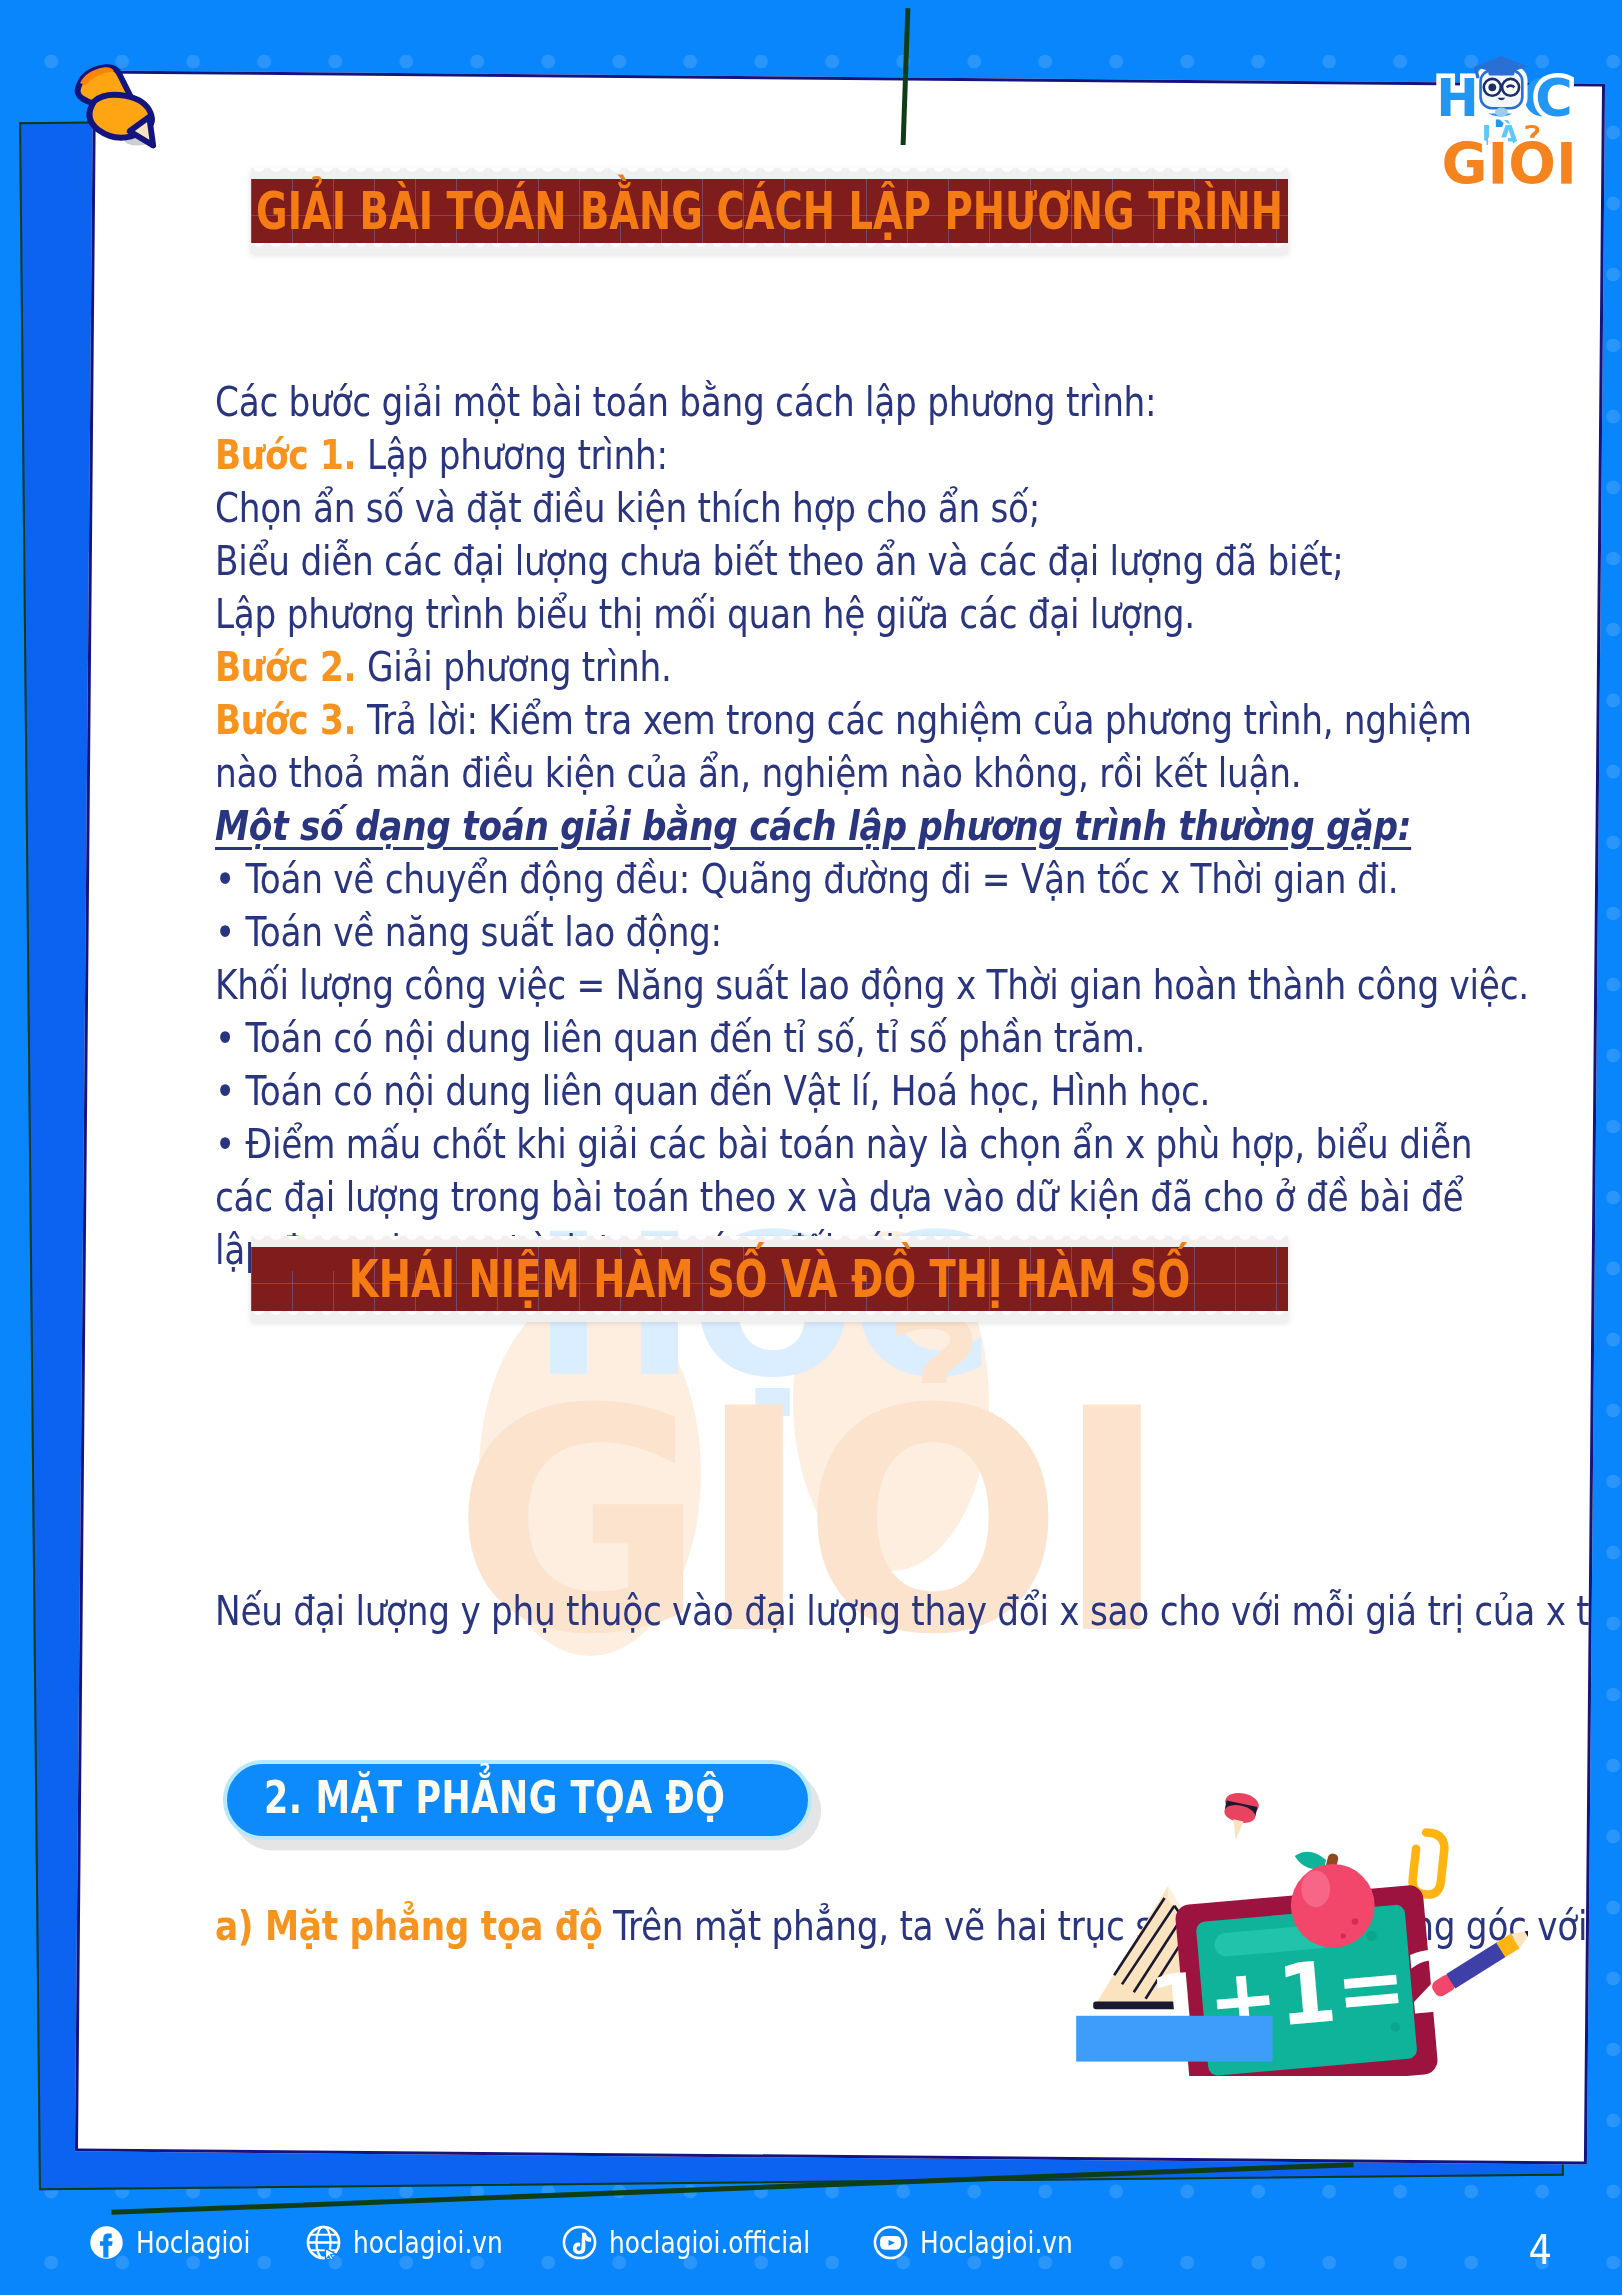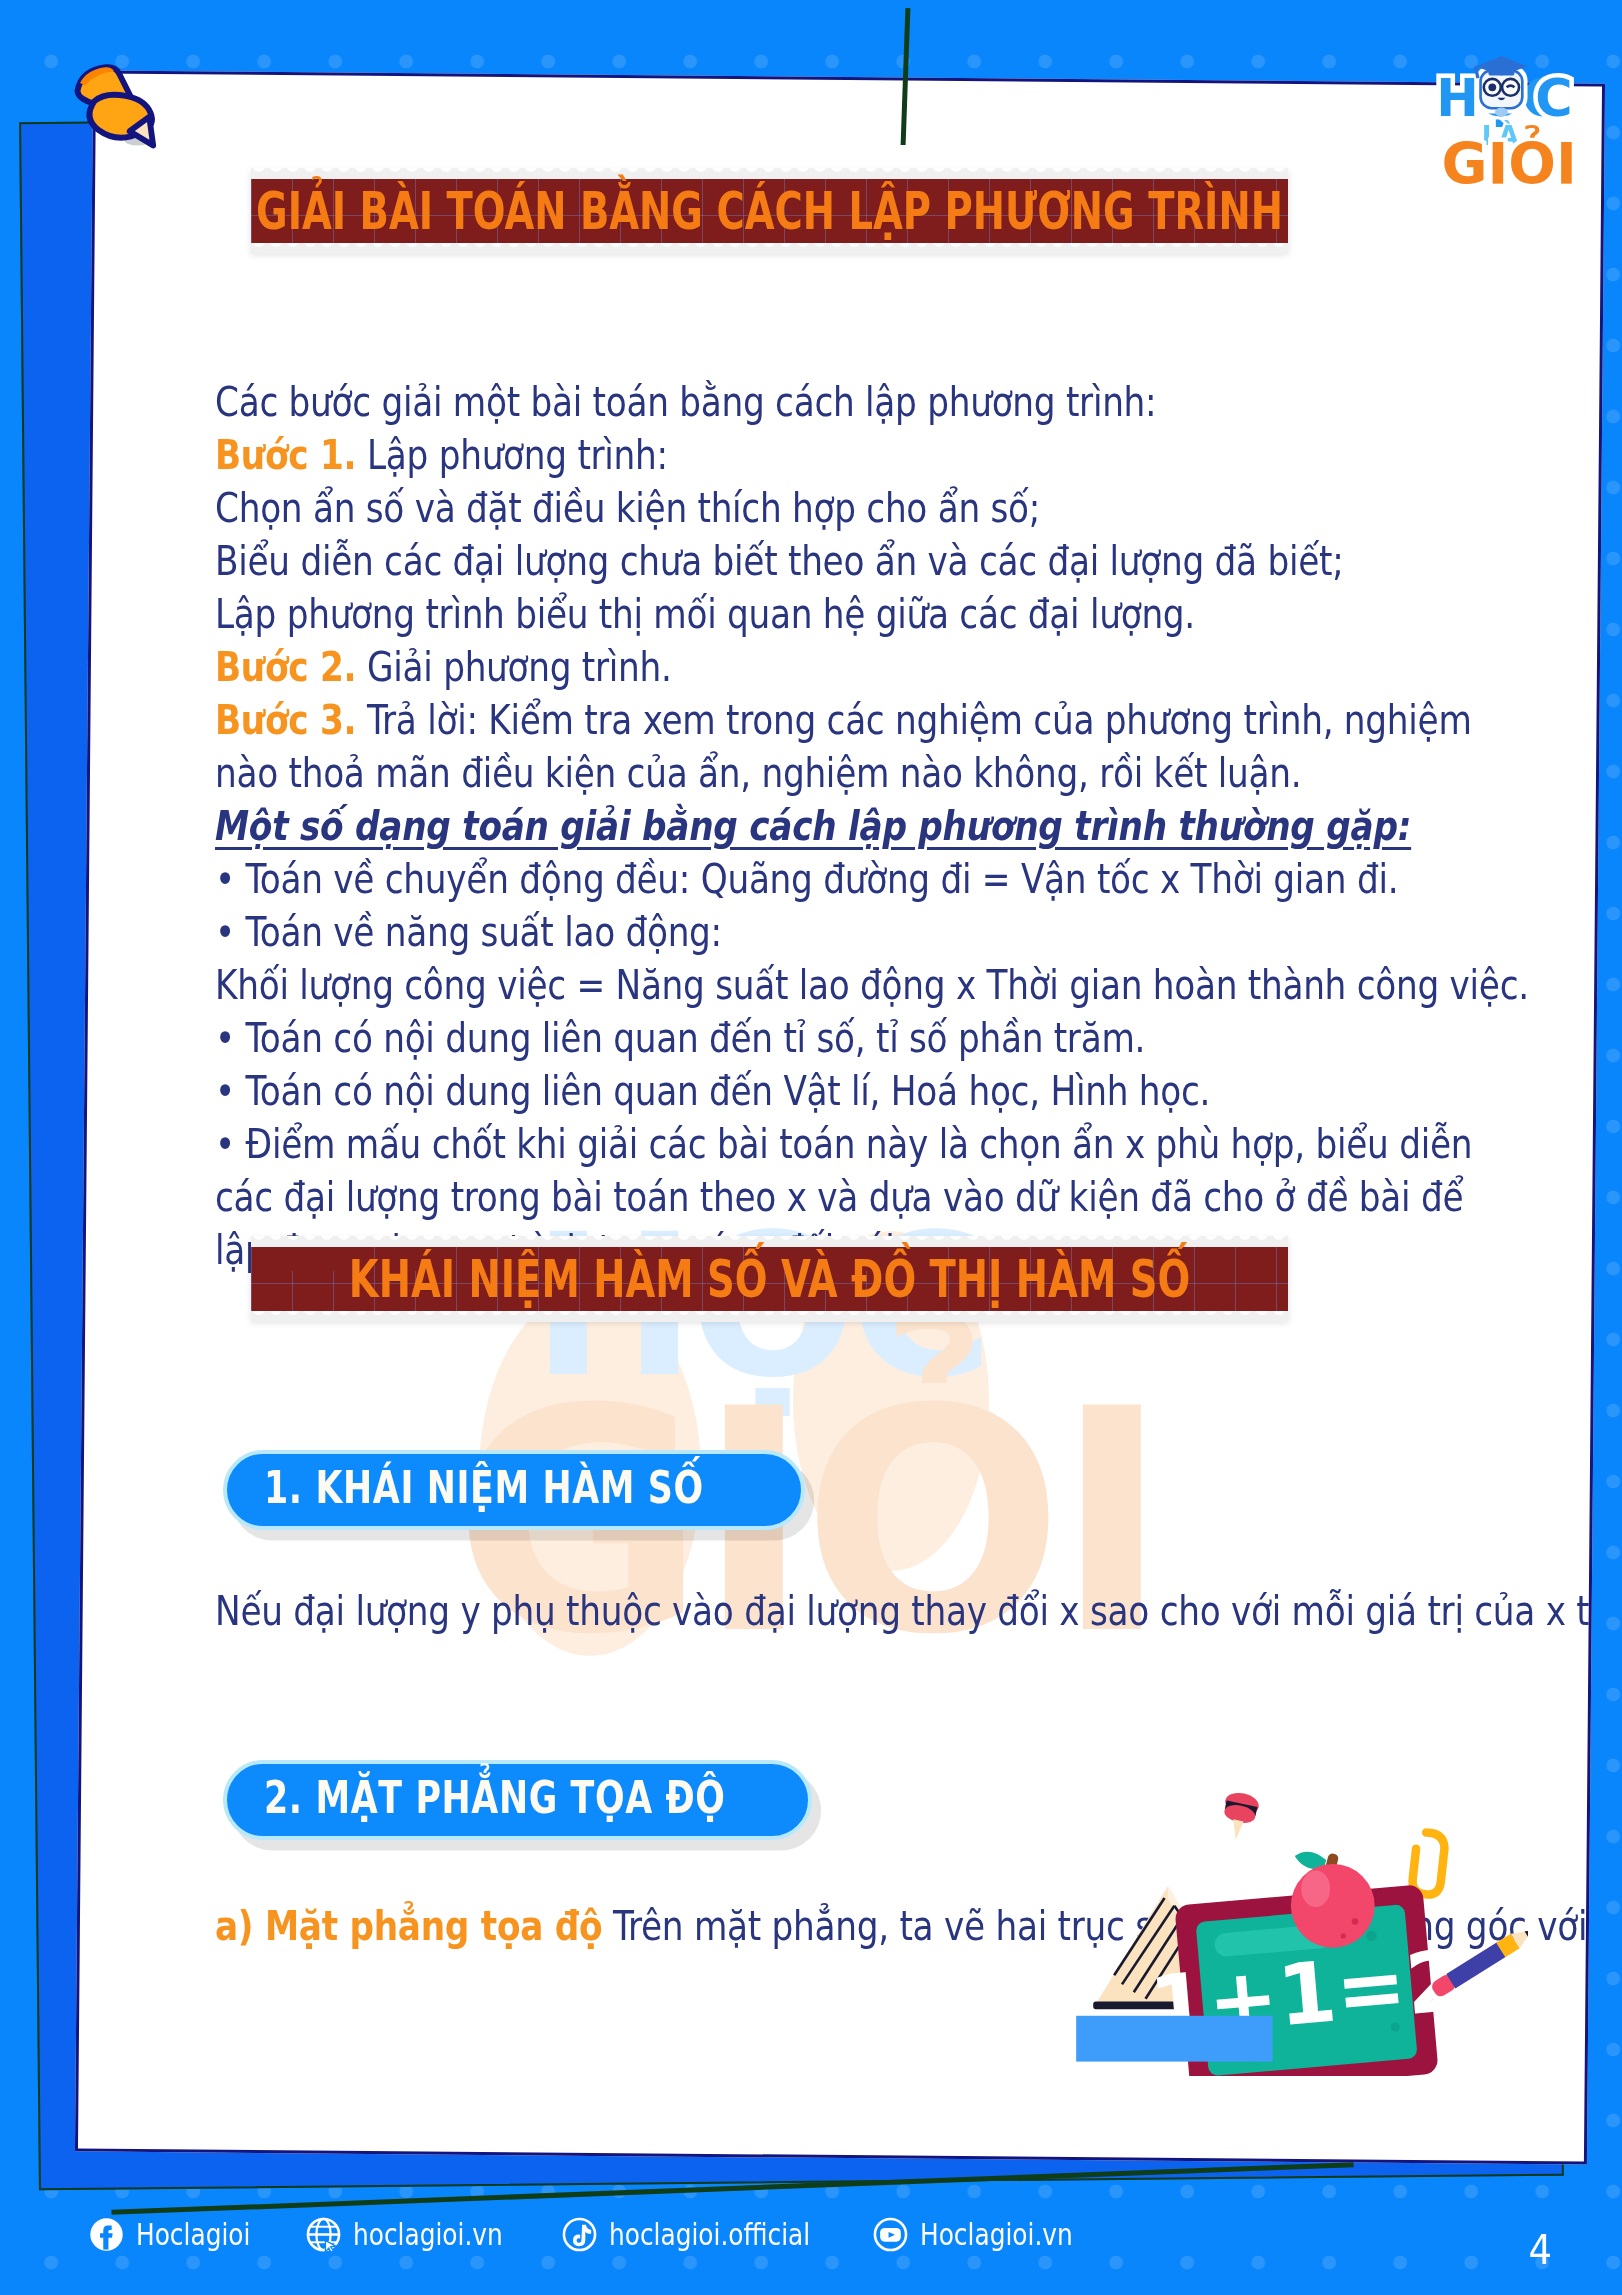--- a/index.html
+++ b/index.html
@@ -169,21 +169,21 @@
   #pushpin { position:absolute; left:54px; top:50px; width:137px; height:131px; }
 
   
   #logo { position:absolute; right:35px; top:56px; width:164px; height:137px; }
 
   
   #illus { position:absolute; right:65px; bottom:79px; width:452px; height:288px; }
 
   
   #footer {
-    position:absolute; left:0; bottom:12px;
+    position:absolute; left:0; bottom:4px;
     width:1623px; height:98px;
     display:flex; align-items:center;
     z-index:40;
   }
   .foot-item {
     display:flex; align-items:center; gap:11.8px;
     margin-left:46px;
   }
   .foot-item:first-child { margin-left:89px; }
   .foot-label {
@@ -267,23 +267,20 @@
         <span class="ln">lập được phương trình tương ứng đối với x.</span>
       </div>
 
       <div class="paper-strip" id="strip2">
         <div class="paper-grid"></div>
         <div class="torn-top"></div>
         <div class="torn-bot"></div>
         <div class="strip-title">KHÁI NIỆM HÀM SỐ VÀ ĐỒ THỊ HÀM SỐ</div>
       </div>
 
-      <div class="pill" id="pill1">
-        <span class="pill-label">1. KHÁI NIỆM HÀM SỐ</span>
-      </div>
 
       <div class="body-text" id="para-sec1">
         <span class="ln">Nếu đại lượng y phụ thuộc vào đại lượng thay đổi x sao cho với mỗi giá trị</span>
         <span class="ln">của x ta luôn xác định được chỉ một giá trị tương ứng của y thì y được gọi</span>
         
       </div>
 
       <div class="pill" id="pill2">
         <span class="pill-label">2.  MẶT PHẲNG TỌA ĐỘ</span>
       </div>

